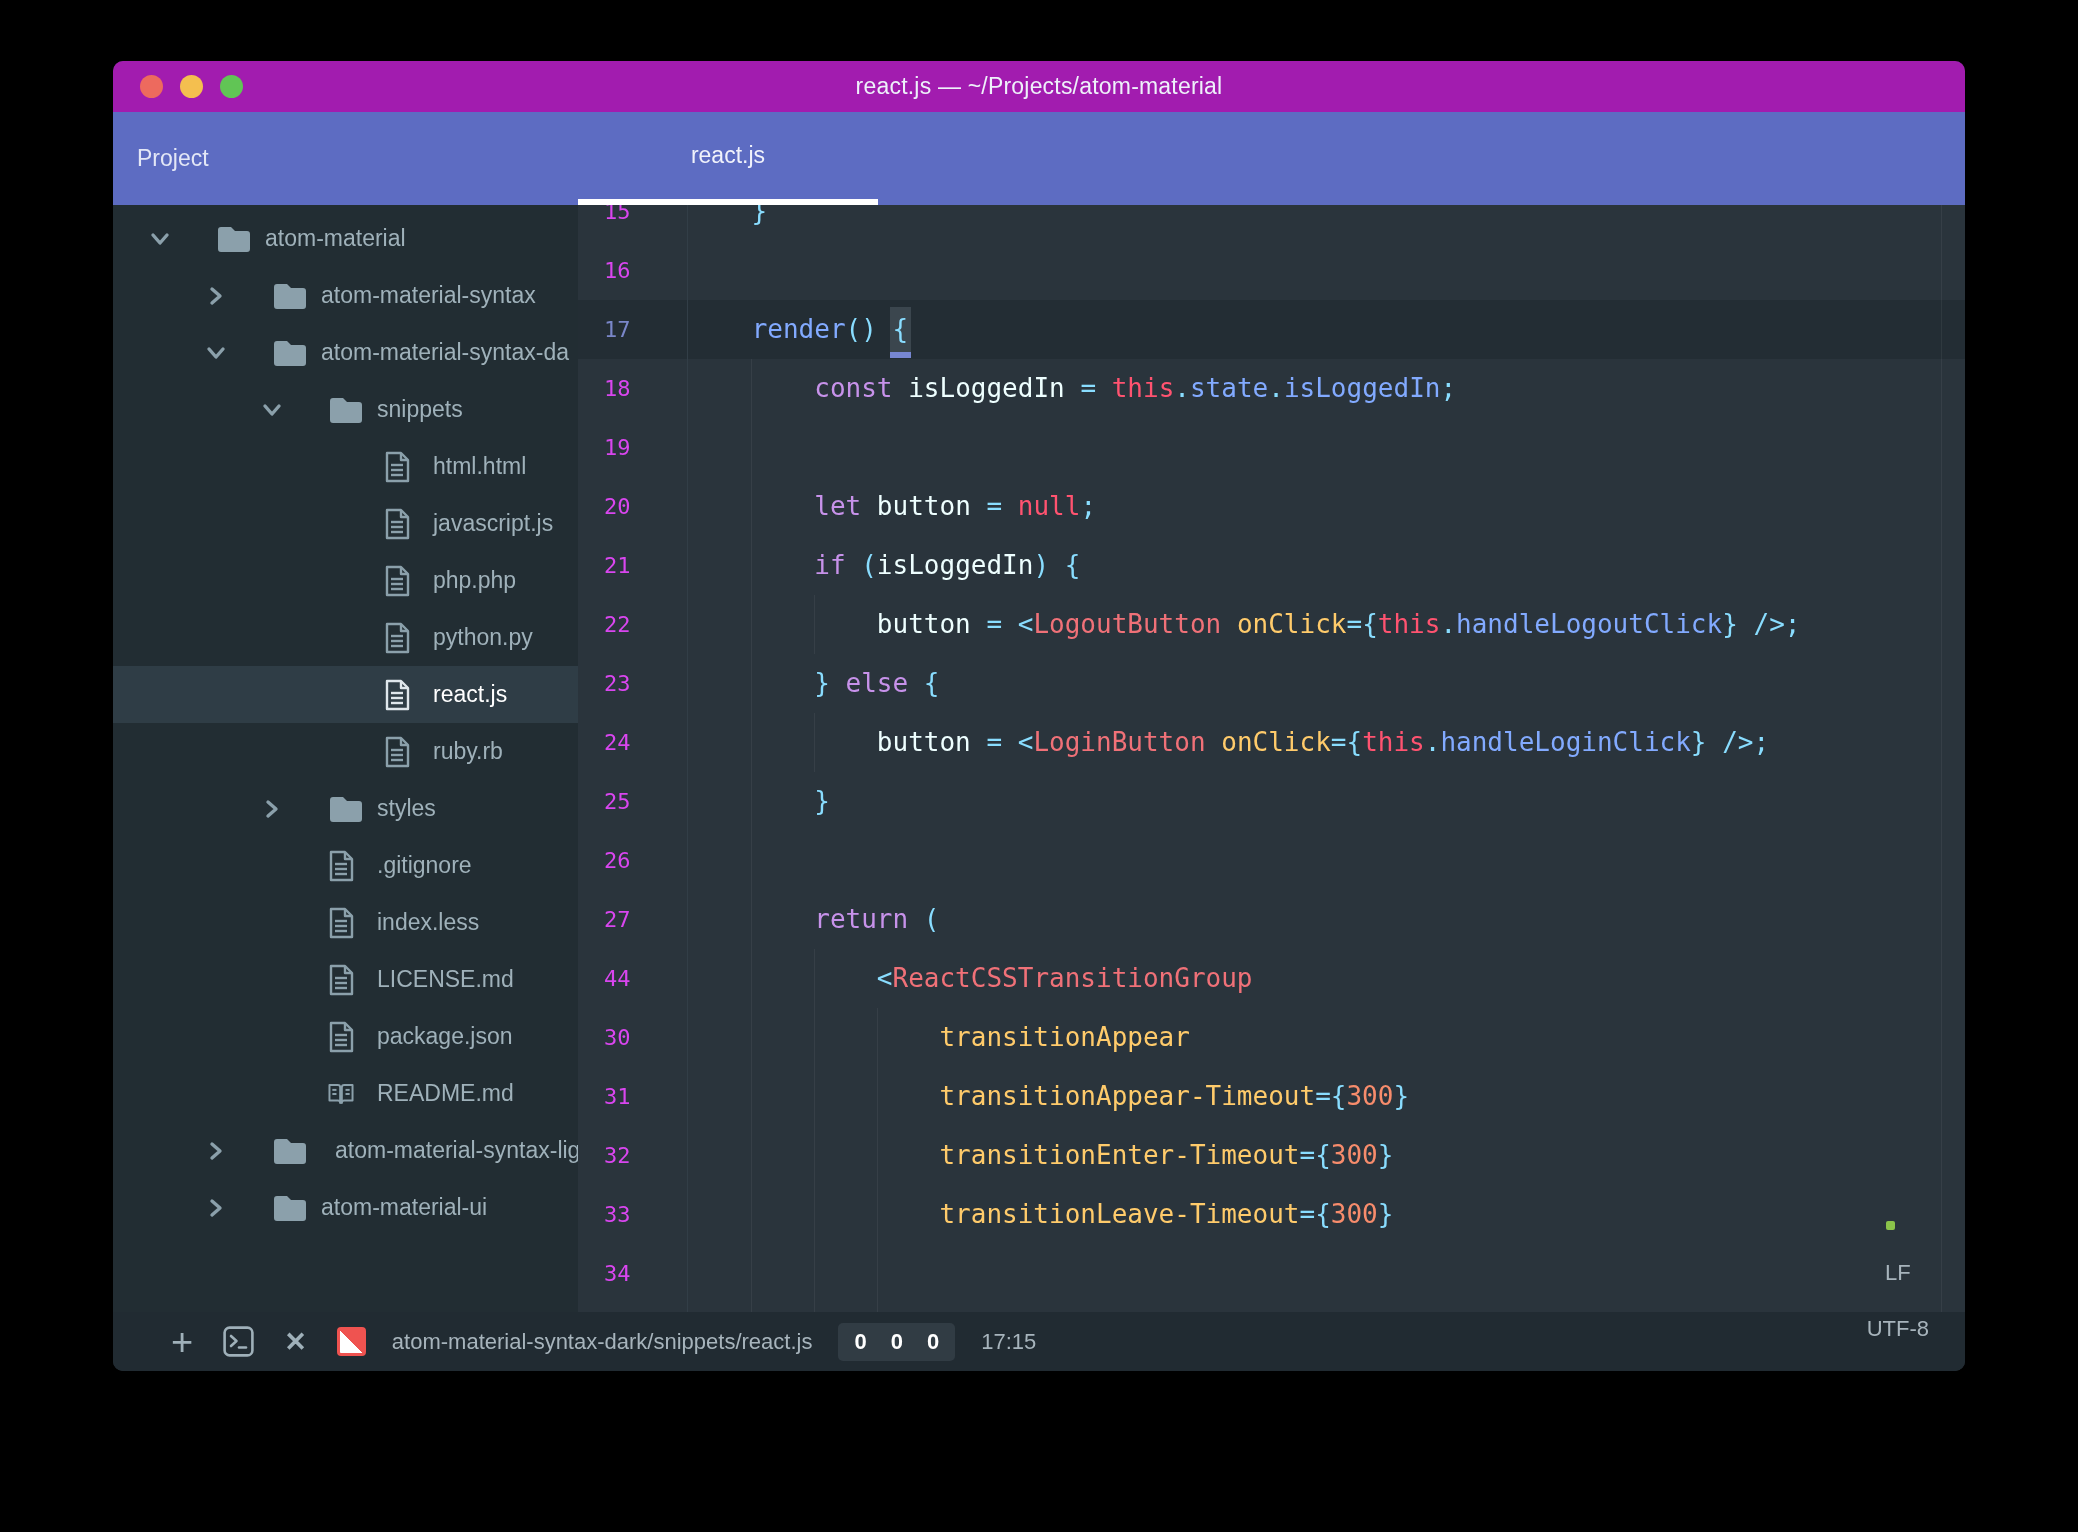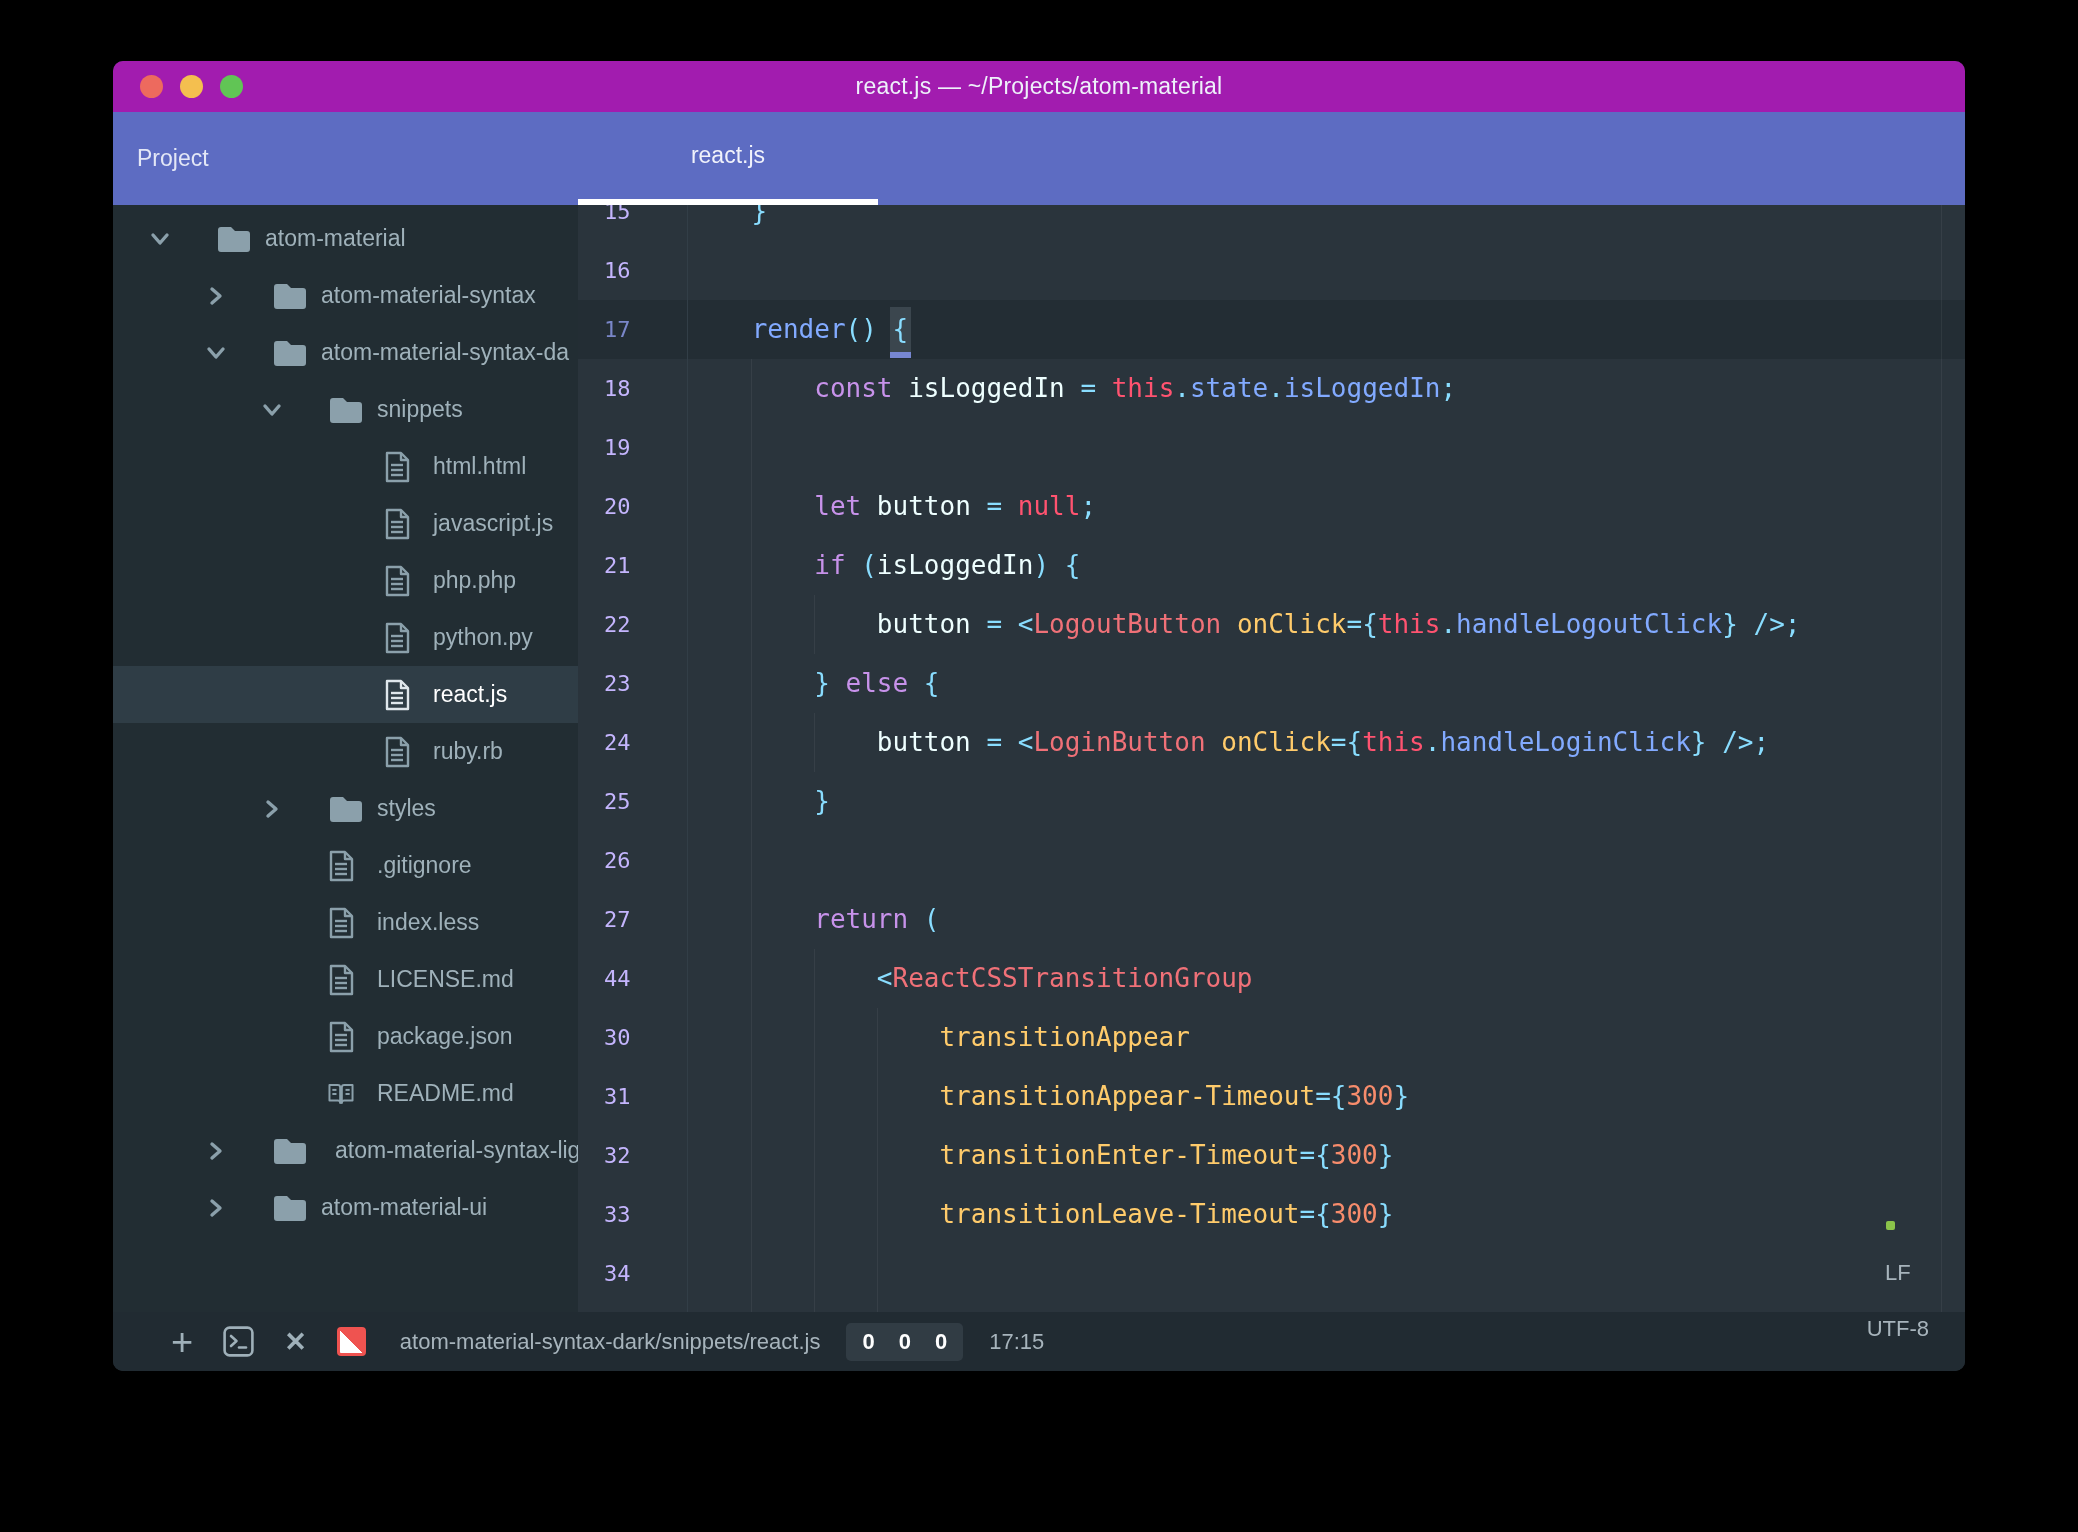--- a/index.html
+++ b/index.html
@@ -39,21 +39,21 @@
   .chev svg,.ticon svg{width:100%;height:100%;display:block;}
 
   
   .editor{position:relative;flex:1;background:#2a343c;overflow:hidden;}
   .gutter-sep{position:absolute;left:109px;top:0;bottom:0;width:1px;background:#323e47;z-index:1;}
   .guide{position:absolute;width:1px;background:rgba(255,255,255,0.06);z-index:1;}
   .rows{margin-top:-23px;position:relative;}
   .row{display:flex;height:59px;line-height:59px;}
   .row.active{background:#232d34;}
   .ln{width:109px;flex:none;box-sizing:border-box;padding-left:26px;
-      font-family:"DejaVu Sans Mono",monospace;font-size:22px;color:#c4b5fd;}
+      font-family:"DejaVu Sans Mono",monospace;font-size:22px;color:#d946ef;}
   .row.active .ln{color:#7a87c9;}
   .code{white-space:pre;font-family:"DejaVu Sans Mono",monospace;font-size:26px;
         position:relative;z-index:2;padding-left:2px;}
   .tk-pl{color:#eeffff;} .tk-kw{color:#c792ea;} .tk-cy{color:#89ddff;}
   .tk-fn{color:#82aaff;} .tk-vr{color:#eeffff;} .tk-th{color:#ff5370;}
   .tk-pr{color:#82aaff;} .tk-tg{color:#f07178;} .tk-at{color:#ffcb6b;}
   .tk-st{color:#c3e88d;} .tk-nm{color:#f78c6c;}
   .bm{position:relative;z-index:2;}
   .bm::before{content:"";position:absolute;left:-3px;right:-3px;top:-7px;bottom:-14px;
               background:#3b464e;z-index:-1;}
@@ -62,21 +62,21 @@
 
   
   .statusbar{position:absolute;left:0;right:0;bottom:0;height:59px;background:#212b32;
              display:flex;align-items:center;color:#a7b4bc;font-size:22px;}
   .sb-left{display:flex;align-items:center;gap:30px;padding-left:58px;}
   .sb-icon{display:flex;align-items:center;justify-content:center;color:#9fb0b9;}
   .plus-glyph{font-size:38px;font-weight:300;line-height:30px;}
   .x-glyph{font-size:27px;font-weight:bold;}
   .logo-sq{width:29px;height:29px;border-radius:4px;border:3px solid #ef5350;box-sizing:border-box;
            background:linear-gradient(to bottom left,#ef5350 50%,#ffffff 50.5%);}
-  .sb-path{margin-left:34px;white-space:nowrap;}
+  .sb-path{margin-left:26px;white-space:nowrap;}
   .git-box{margin-left:26px;background:#313c44;border-radius:5px;padding:6px 16px;display:flex;gap:24px;
            color:#ffffff;font-weight:bold;}
   .cursor-pos{margin-left:26px;}
   .sb-right{margin-left:auto;display:flex;align-items:center;gap:30px;padding-right:36px;flex-direction:column;}
   .green-dot{width:9px;height:9px;background:#8bc34a;border-radius:2px;margin-right:14px;}
   .gear svg{width:34px;height:34px;display:block;color:#8b9aa3;}
 </style>
 </head>
 <body>
 

